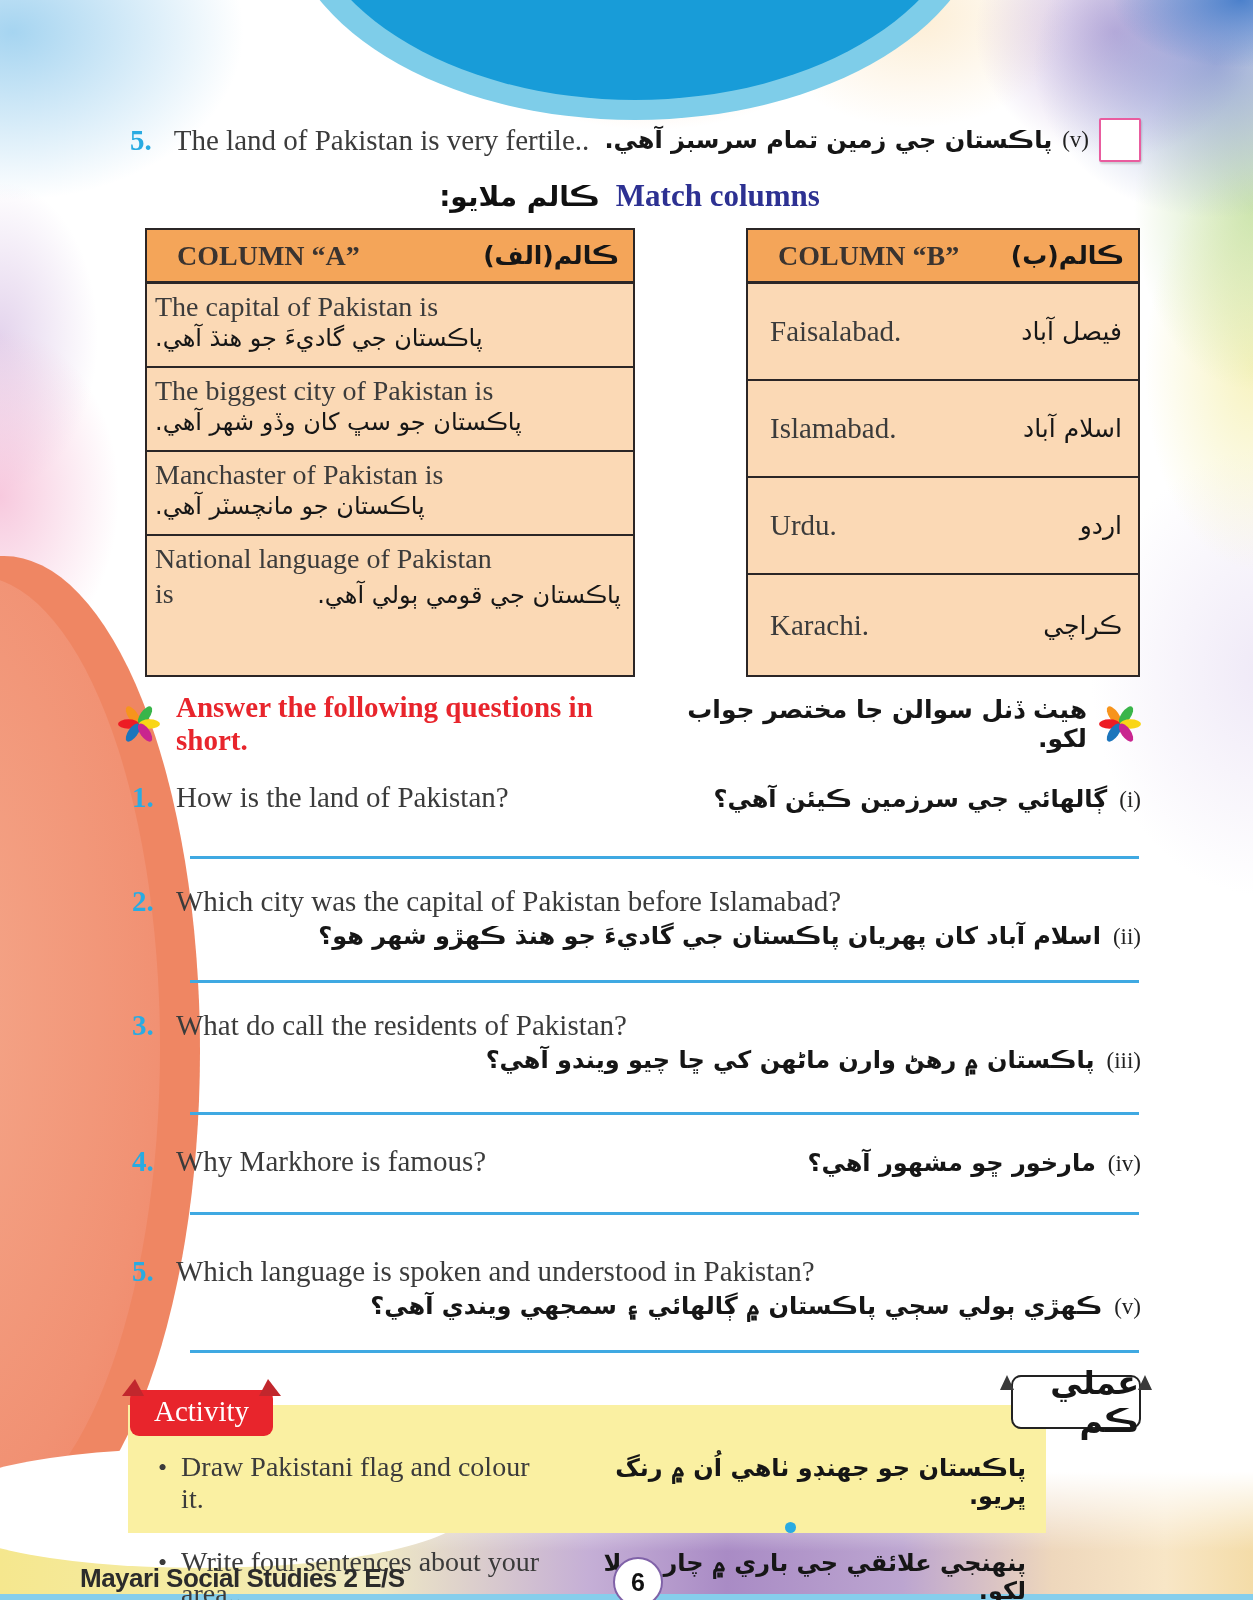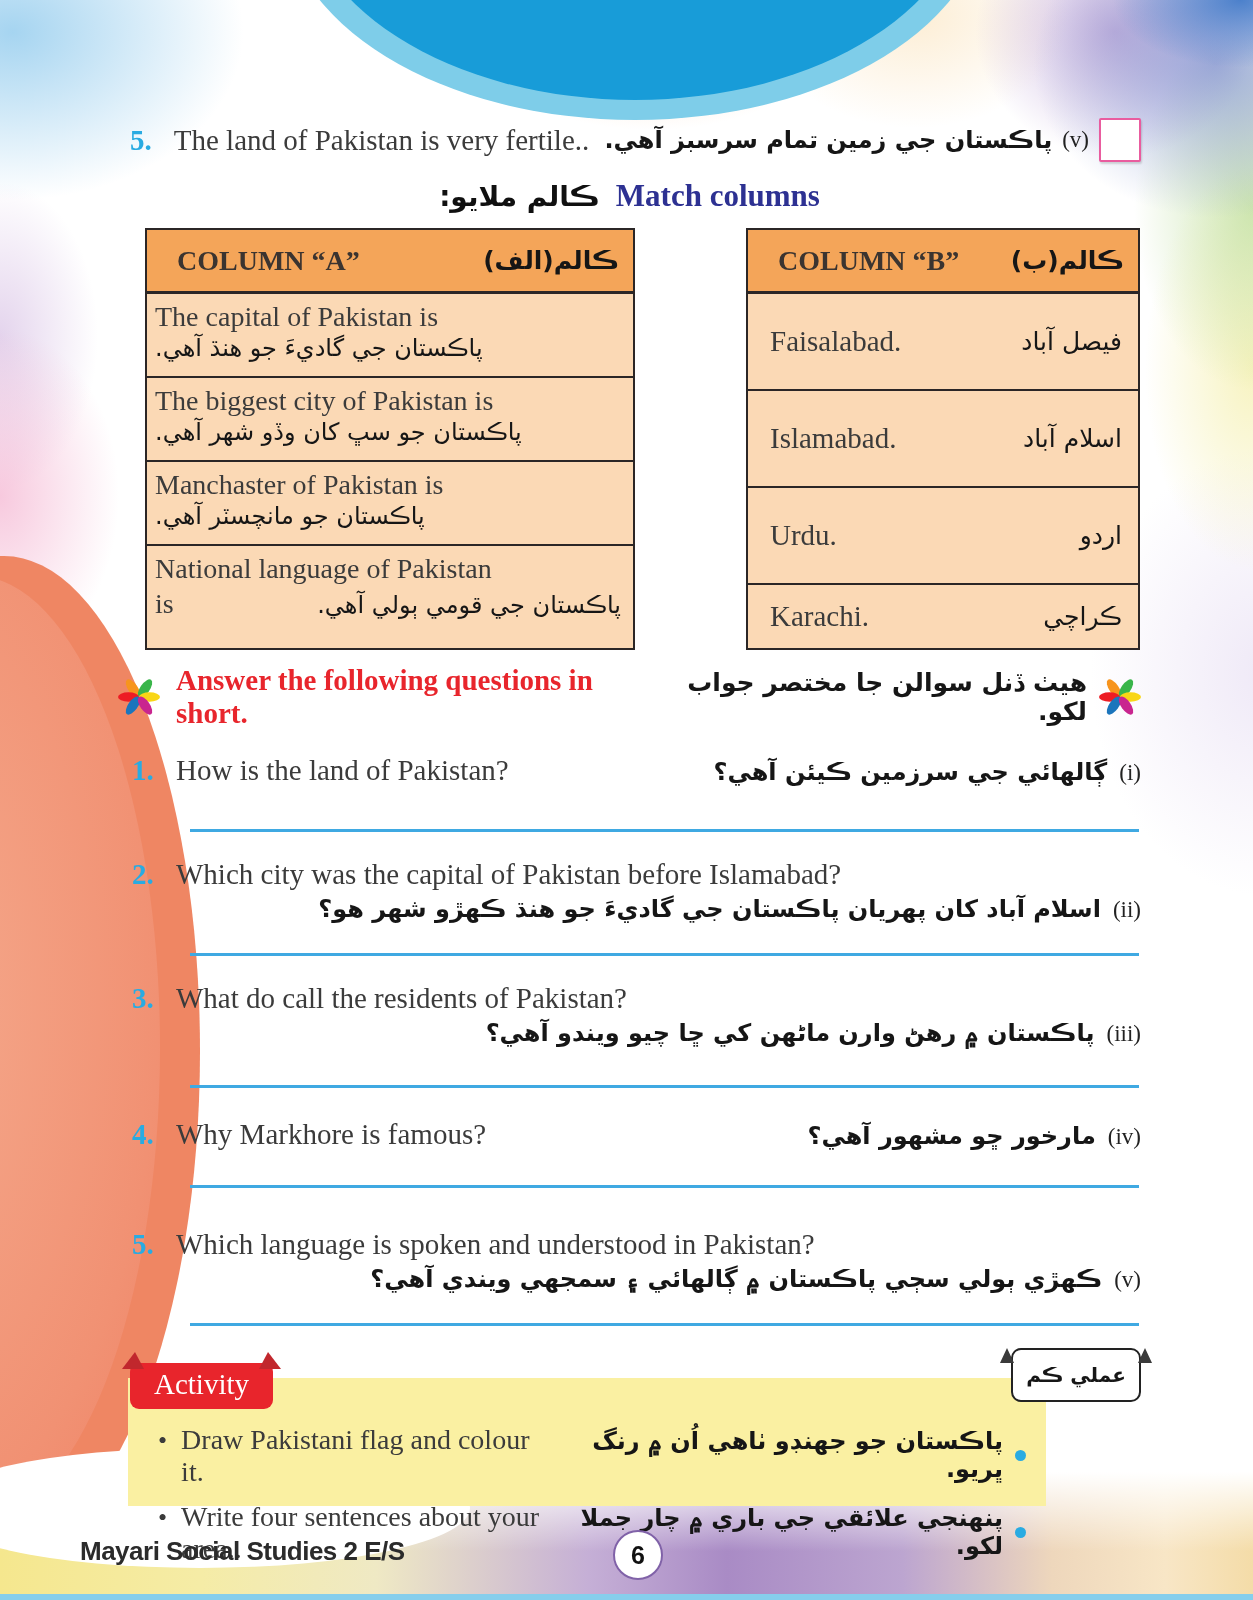--- a/index.html
+++ b/index.html
@@ -52,34 +52,34 @@
 
   
   .match-head{display:flex;justify-content:center;align-items:center;gap:16px;margin-top:16px;}
   .match-head .en{color:#2D3192;font-size:31px;font-weight:bold;}
   .match-head .ur{font-size:28px;font-weight:bold;color:#101010;}
 
   
   .tables{display:flex;justify-content:space-between;margin-top:14px;padding:0 1px 0 27px;}
   .mtable{border:2px solid #2b2626;background:#FBD9B5;box-sizing:border-box;}
   .mtable .thead{background:#F4A559;border-bottom:3px solid #2b2626;display:flex;align-items:center;
-    justify-content:space-between;height:64px;padding:0 14px 0 30px;box-sizing:border-box;}
+    justify-content:space-between;height:54px;padding:0 14px 0 30px;box-sizing:border-box;}
   .mtable .thead .en{font-size:28px;font-weight:bold;color:#3b3430;}
   .mtable .thead .ur{font-size:25px;font-weight:bold;}
   .tbl-a{width:490px;}
   .tbl-b{width:394px;}
   .tbl-a .trow{height:84px;border-bottom:2px solid #2b2626;padding:5px 12px 0 8px;box-sizing:border-box;}
   .tbl-a .trow:last-child{border-bottom:none;height:90px;}
   .tbl-a .en{font-size:28px;line-height:1.25;}
   .tbl-a .ur{display:block;text-align:left;font-size:24px;line-height:1.2;}
   .tbl-a .trow:last-child .en-tail{font-size:28px;}
   .tbl-a .trow:last-child .tail-line{display:flex;justify-content:space-between;align-items:baseline;}
   .tbl-b .trow{height:97px;border-bottom:2px solid #2b2626;display:flex;align-items:center;
     justify-content:space-between;padding:0 16px 0 22px;box-sizing:border-box;}
-  .tbl-b .trow:last-child{border-bottom:none;height:63px;}
+  .tbl-b .trow:last-child{border-bottom:none;height:100px;}
   .tbl-b .en{font-size:29px;}
   .tbl-b .ur{font-size:25px;}
 
   
   .sq-head{display:flex;align-items:center;margin-top:14px;}
   .sq-head .txt{color:#E8252C;font-size:29px;font-weight:bold;margin-left:16px;}
   .sq-head .ur{font-size:25px;font-weight:bold;margin-left:auto;margin-right:12px;}
   .flower{width:42px;height:42px;flex:0 0 auto;}
 
   
@@ -98,29 +98,29 @@
   .act-band{position:absolute;left:10px;top:30px;width:918px;height:128px;background:#FAF0A2;
     padding:46px 20px 0 30px;box-sizing:border-box;}
   .act-label{position:absolute;left:12px;top:15px;background:#E8252C;color:#fff;font-size:29px;
     padding:5px 24px 8px 24px;border-radius:9px;z-index:3;}
   .act-label::before{content:"";position:absolute;left:-8px;top:-11px;width:0;height:0;
     border-left:13px solid transparent;border-right:9px solid transparent;border-bottom:17px solid #C1272D;}
   .act-label::after{content:"";position:absolute;right:-8px;top:-11px;width:0;height:0;
     border-right:13px solid transparent;border-left:9px solid transparent;border-bottom:17px solid #C1272D;}
   .act-ubox{position:absolute;left:893px;top:0;width:126px;height:50px;background:#fff;
     border:2.5px solid #222;border-radius:10px;z-index:3;display:flex;align-items:center;justify-content:center;
-    font-size:20px;font-weight:bold;}
+    font-size:32px;font-weight:bold;}
   .act-ubox::before{content:"";position:absolute;left:-13px;top:-2px;width:0;height:0;
     border-left:7px solid transparent;border-right:7px solid transparent;border-bottom:15px solid #3a3a3a;}
   .act-ubox::after{content:"";position:absolute;right:-13px;top:-2px;width:0;height:0;
     border-left:7px solid transparent;border-right:7px solid transparent;border-bottom:15px solid #3a3a3a;}
   .act-row{display:flex;align-items:baseline;margin-bottom:13px;}
   .act-row .b-en{color:#3b3b3b;font-size:26px;margin-right:14px;}
   .act-row .en{font-size:28px;}
-  .act-row .r{margin-left:auto;display:flex;align-items:center;gap:12px;}
+  .act-row .r{margin-left:auto;display:flex;align-items:center;gap:12px;flex-direction:column;}
   .act-row .ur{font-size:24px;font-weight:bold;}
   .act-row .b-ur{width:11px;height:11px;border-radius:50%;background:#29ABE2;flex:0 0 auto;}
 
   
   .footer{display:flex;align-items:center;margin-top:28px;margin-left:-38px;position:relative;}
   .footer .book{font-family:"Liberation Sans","DejaVu Sans",sans-serif;font-weight:bold;
     font-size:26px;color:#2b2b2b;letter-spacing:-0.5px;}
   .page-circle{position:absolute;left:533px;top:-6px;width:46px;height:46px;border-radius:50%;
     background:#fff;border:2px solid #8062A8;display:flex;align-items:center;justify-content:center;
     font-family:"Liberation Sans","DejaVu Sans",sans-serif;font-weight:bold;font-size:25px;color:#111;}

